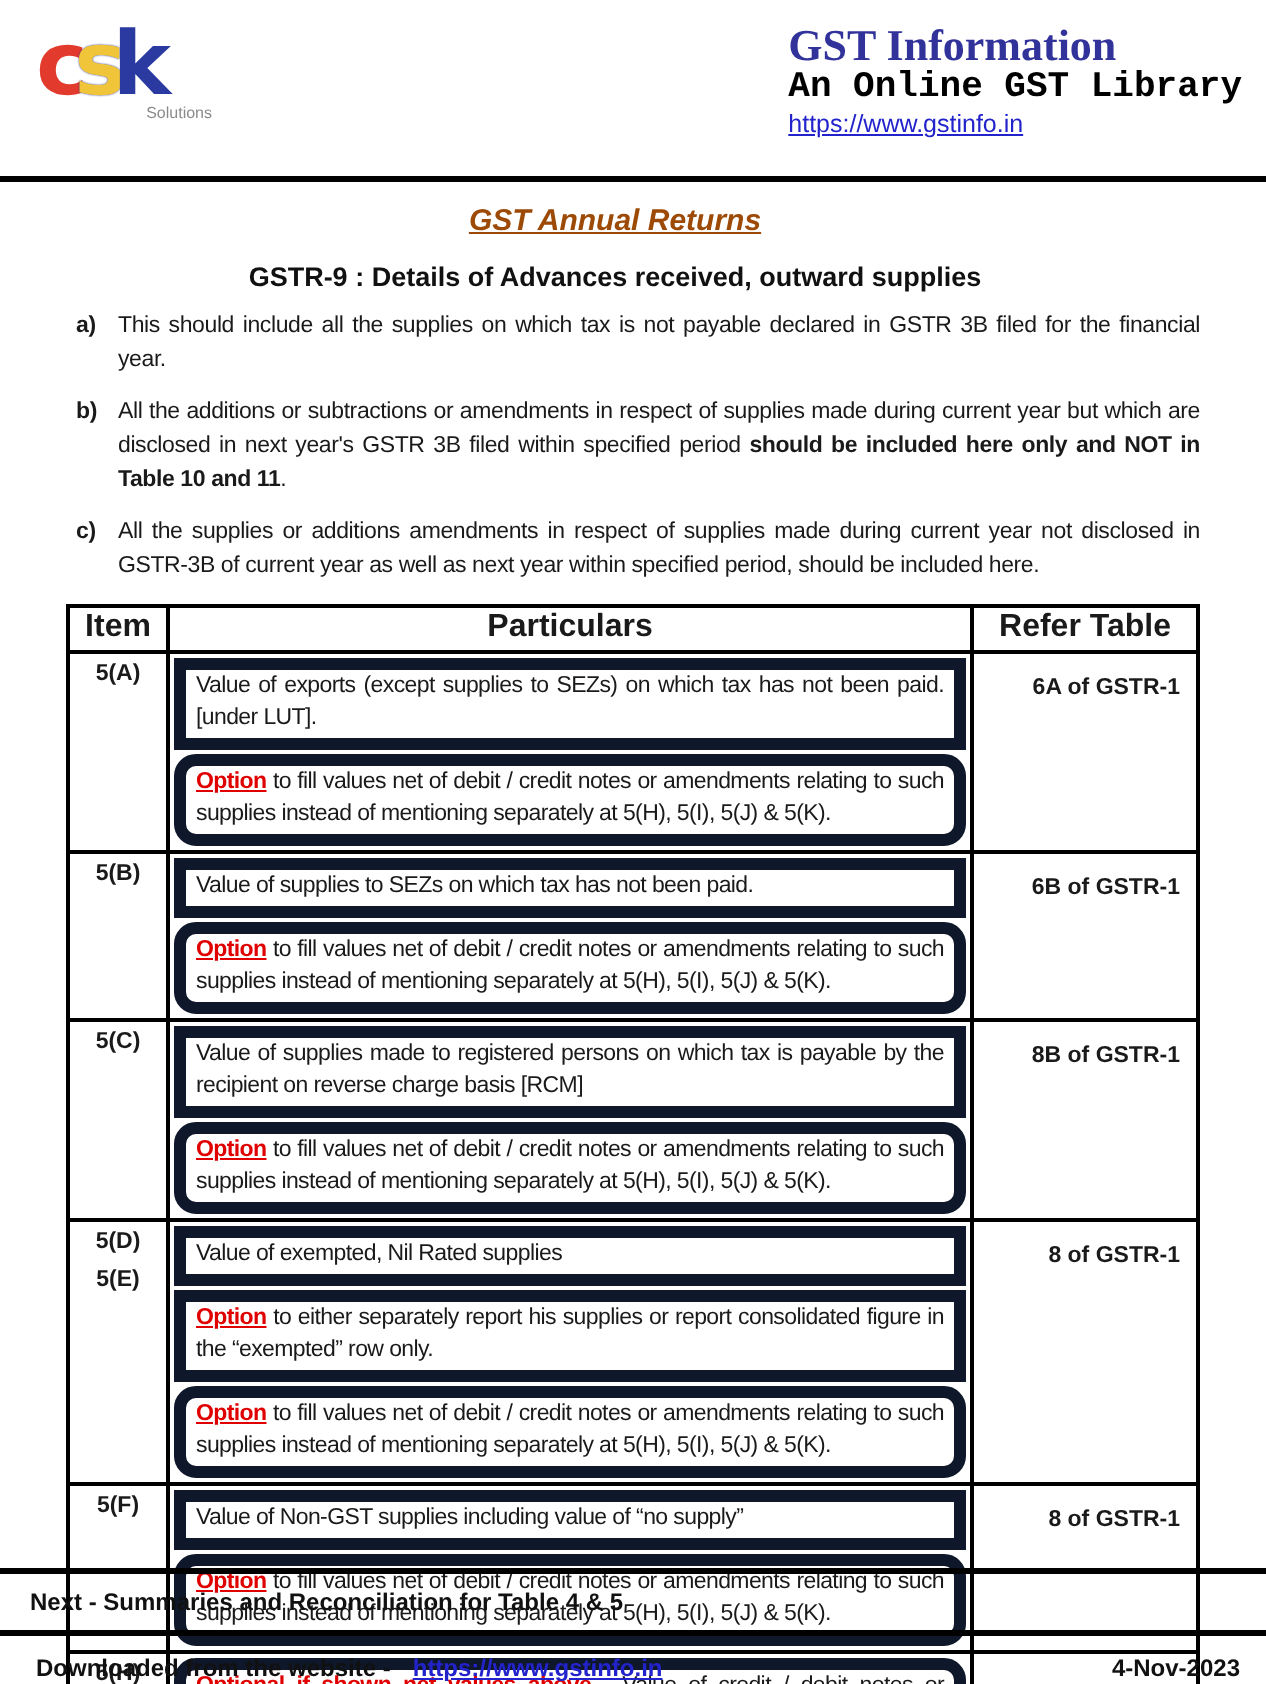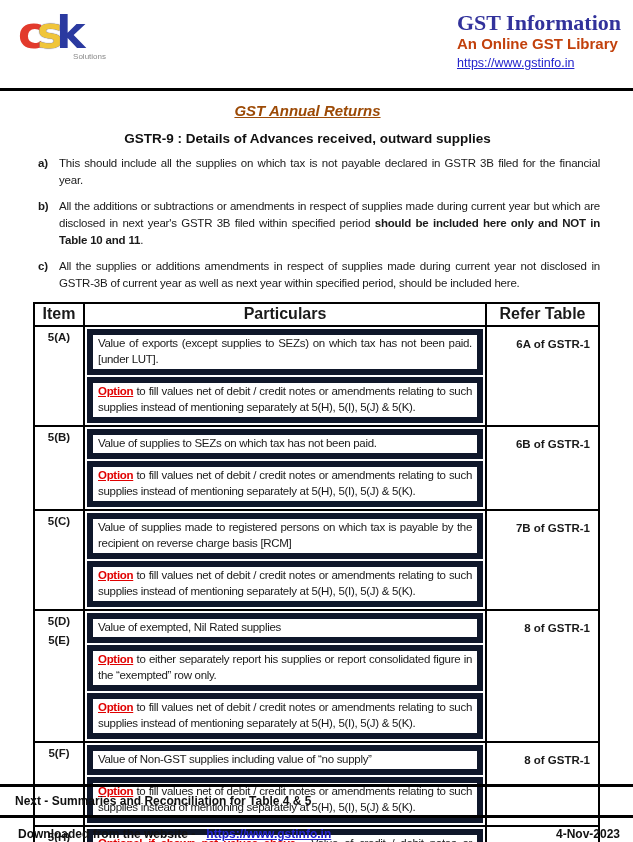--- a/index.html
+++ b/index.html
@@ -16,22 +16,22 @@
   .logo { width:95px; padding-top:2px; }
   .logo-letters { font-family:"DejaVu Sans", sans-serif; font-weight:bold;
                   font-size:44px; line-height:46px; letter-spacing:-7px; }
   .lc { color:#e23a2c; }
   .ls { color:#f0c53a; text-shadow:0 0 1px #2b3aa0; }
   .lk { color:#2b3aa0; }
   .logo-tag { font-size:8px; color:#8a8a8a; text-align:right; width:88px; margin-top:-4px; }
   .site-block { padding-right:4px; padding-top:2px; }
   .site-title { font-family:"Liberation Serif", serif; font-weight:bold;
                 font-size:22px; line-height:25px; color:#32329b; }
-  .site-subtitle { font-family:Liberation Sans, sans-serif; font-weight:bold;
-                   font-size:15px; line-height:18px; color:#c2410c; }
+  .site-subtitle { font-family:Liberation Mono, monospace; font-weight:bold;
+                   font-size:18px; line-height:18px; color:#000000; }
   .site-url { display:inline-block; font-size:12.5px; margin-top:2px;
               color:#2323cc; text-decoration:underline; }
 
   .rule { height:3px; background:#000; width:100%; }
 
   
   .content { padding:0 33px 0 15px; }
   .doc-title { text-align:center; font-weight:bold; font-size:15px;
                color:#9c4a06; text-decoration:underline; margin-top:11px;font-style:italic; }
   .doc-subtitle { text-align:center; font-weight:bold; font-size:13.5px;
@@ -50,21 +50,21 @@
                table-layout:fixed; }
   .gst-table th, .gst-table td { border:2px solid #000; }
   .gst-table th { font-size:16px; font-weight:bold; padding:1px 0 2px 0; }
   .col-item { width:50px; } .col-part { width:402px; } .col-refer { width:113px; }
   .item-cell { vertical-align:top; text-align:center; font-weight:bold;
                font-size:11.5px; line-height:17px; padding-top:2px; }
   .item-gap { margin-top:2px; }
   .part-cell { vertical-align:top; padding:2px; }
   .pbox { border:6px solid #0f172a; padding:0 5px 2px 5px; margin-bottom:2px;
           font-size:11.5px; line-height:16px; letter-spacing:-0.3px; text-align:justify; }
-  .pbox:last-child { margin-bottom:0; }
+  .pbox:last-child { margin-bottom:0;border-radius:11px; }
   .opt  { color:#e00000; font-weight:bold; text-decoration:underline; }
   .optb { color:#e00000; font-weight:bold; }
   .refer-cell { vertical-align:top; text-align:right; font-weight:bold;
                 font-size:11.5px; line-height:16px; padding:9px 8px 0 8px; }
   .refer-cell.mid { vertical-align:middle; padding:0 10px; }
 
   
   .footer { position:absolute; left:0; right:0; bottom:0; }
   .next-line { font-weight:bold; font-size:12px; padding:7px 0 7px 15px; color:#111; }
   .download-line { display:flex; align-items:flex-start; padding:9px 13px 1px 18px;
@@ -146,21 +146,21 @@
           <td class="refer-cell">6B of GSTR-1</td>
         </tr>
         <tr>
           <td class="item-cell">
               <div>5(C)</div>
             </td>
           <td class="part-cell">
             <div class="pbox"><span>Value of supplies made to registered persons on which tax is payable by the recipient on reverse charge basis [RCM]</span></div>
             <div class="pbox"><span class="opt">Option</span><span> to fill values net of debit / credit notes or amendments relating to such supplies instead of mentioning separately at 5(H), 5(I), 5(J) &amp; 5(K).</span></div>
           </td>
-          <td class="refer-cell">7B of GSTR-1</td>
+          <td class="refer-cell">8B of GSTR-1</td>
         </tr>
         <tr>
           <td class="item-cell">
             <div>5(D)</div>
             <div class="item-gap">5(E)</div>
           </td>
           <td class="part-cell">
             <div class="pbox"><span>Value of exempted, Nil Rated supplies</span></div>
             <div class="pbox"><span class="opt">Option</span><span> to either separately report his supplies or report consolidated figure in the “exempted” row only.</span></div>
             <div class="pbox"><span class="opt">Option</span><span> to fill values net of debit / credit notes or amendments relating to such supplies instead of mentioning separately at 5(H), 5(I), 5(J) &amp; 5(K).</span></div>

